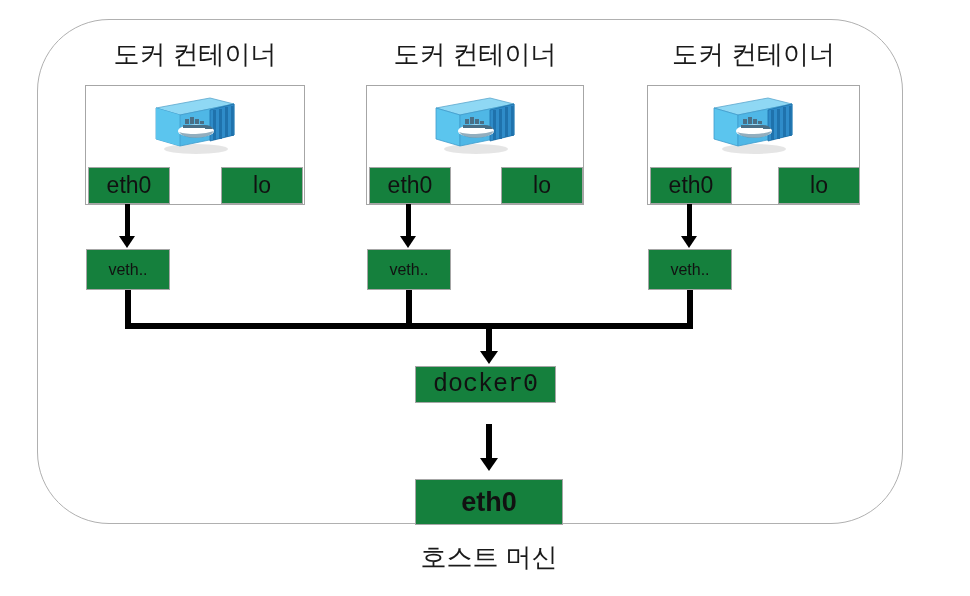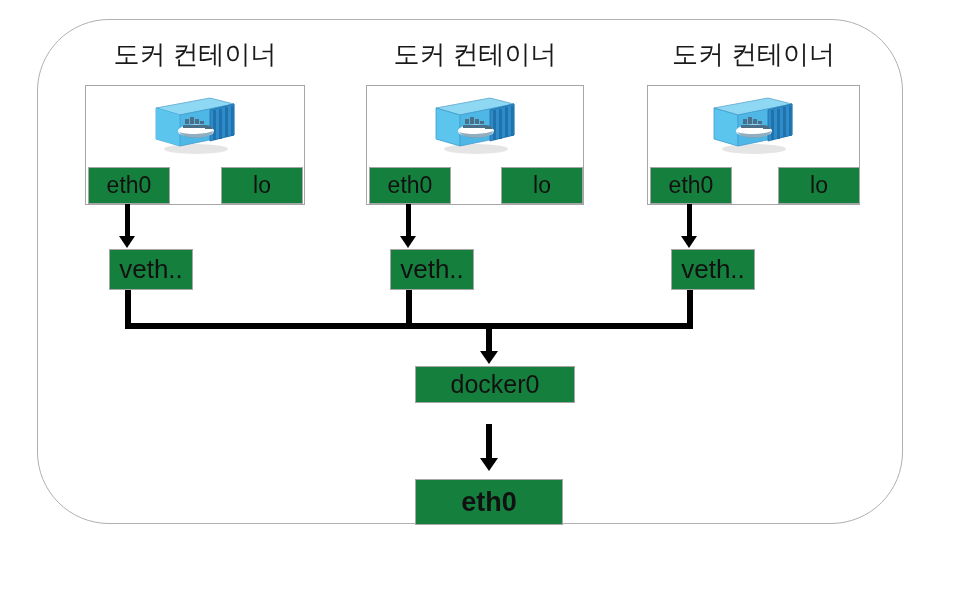--- a/index.html
+++ b/index.html
@@ -56,22 +56,21 @@
     font-size: 26px;
     line-height: 32px;
     color: #1a1a1a;
     white-space: nowrap;
   }
 
   .iface-box {
     font-size: 23px;
   }
   .veth-box {
-    font-size: 26px;
-    margin-left: 23px;
+    font-size: 16px;
   }
   .docker0-box {
     font-size: 25px;
   }
   .host-eth0-box {
     font-size: 27px;
     font-weight: bold;
   }
 
   .host-label {
@@ -235,21 +234,22 @@
 
   <div class="vline" style="left:125px; top:290px; width:6px; height:39px;"></div>
   <div class="vline" style="left:406px; top:290px; width:6px; height:39px;"></div>
   <div class="vline" style="left:687px; top:290px; width:6px; height:39px;"></div>
 
   <div class="hline" style="left:125px; top:323px; width:568px; height:6px;"></div>
 
   <div class="vline" style="left:486px; top:323px; width:6px; height:30px;"></div>
   <div class="arrowhead" style="left:480px; top:351px;"></div>
 
-  <div class="box docker0-box" style="left:415px; top:366px; width:160px; height:37px;">docker0</div>
+  <div class="box docker0-box" style="left:415px; top:366px; width:141px; height:37px;font-family:Liberation Mono, monospace;">docker0</div>
 
   <div class="vline" style="left:486px; top:424px; width:6px; height:36px;"></div>
   <div class="arrowhead" style="left:480px; top:458px;"></div>
 
   <div class="box host-eth0-box" style="left:415px; top:479px; width:148px; height:46px;">eth0</div>
 
+  <div class="host-label" style="left:370px; top:541px; width:238px;">호스트 머신</div>
 
 </div>
 
 </body></html>

